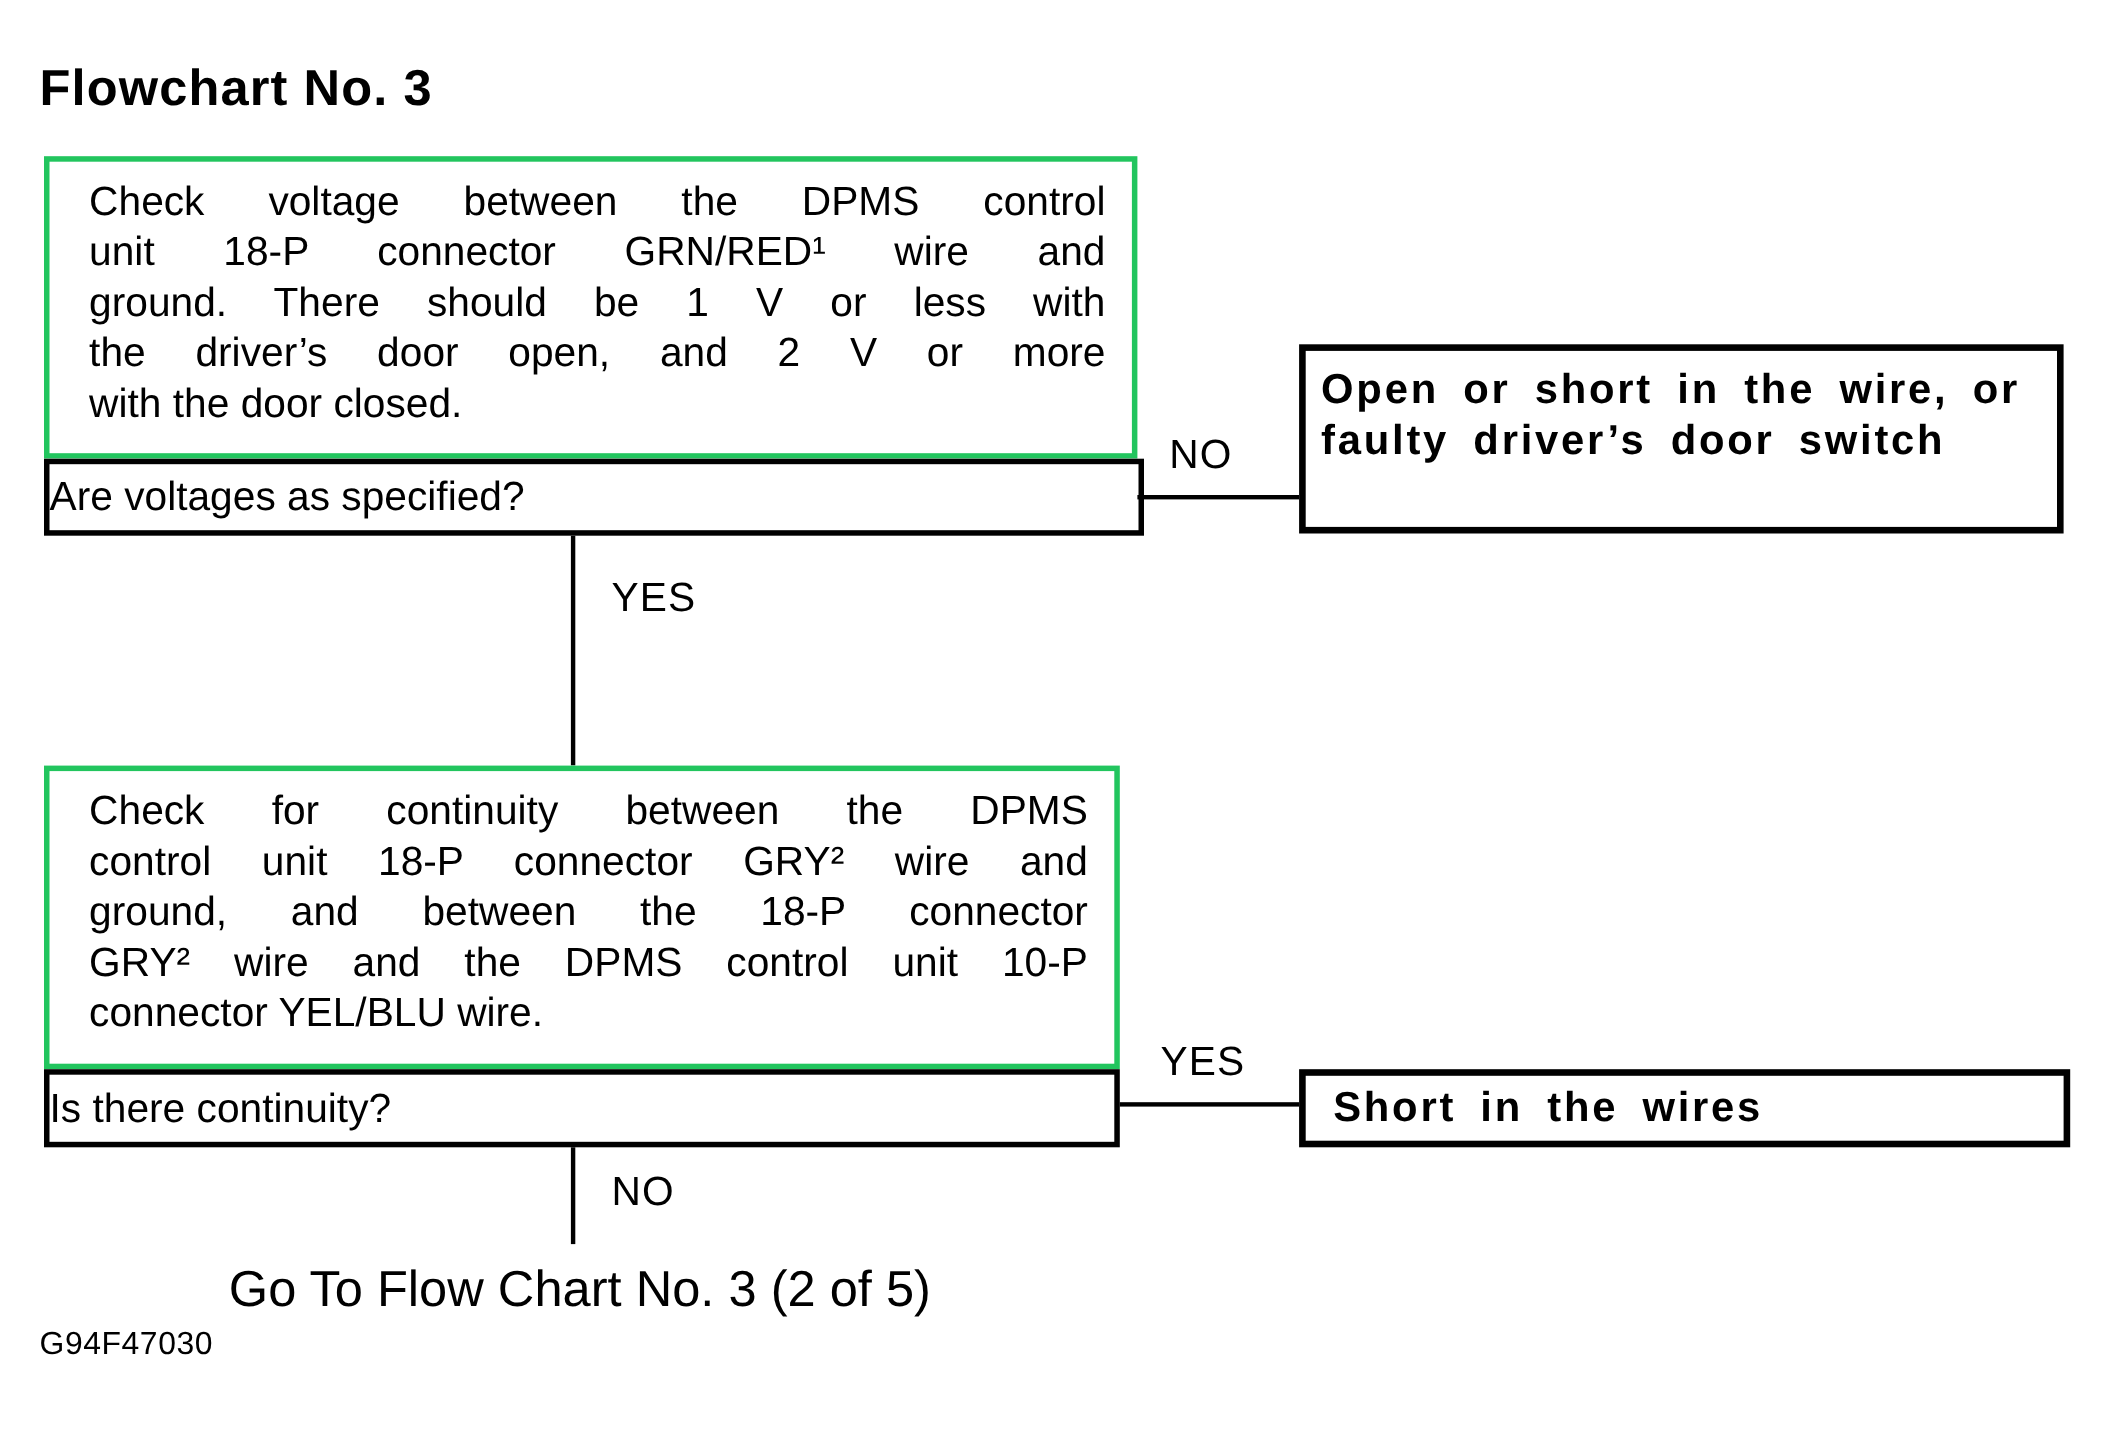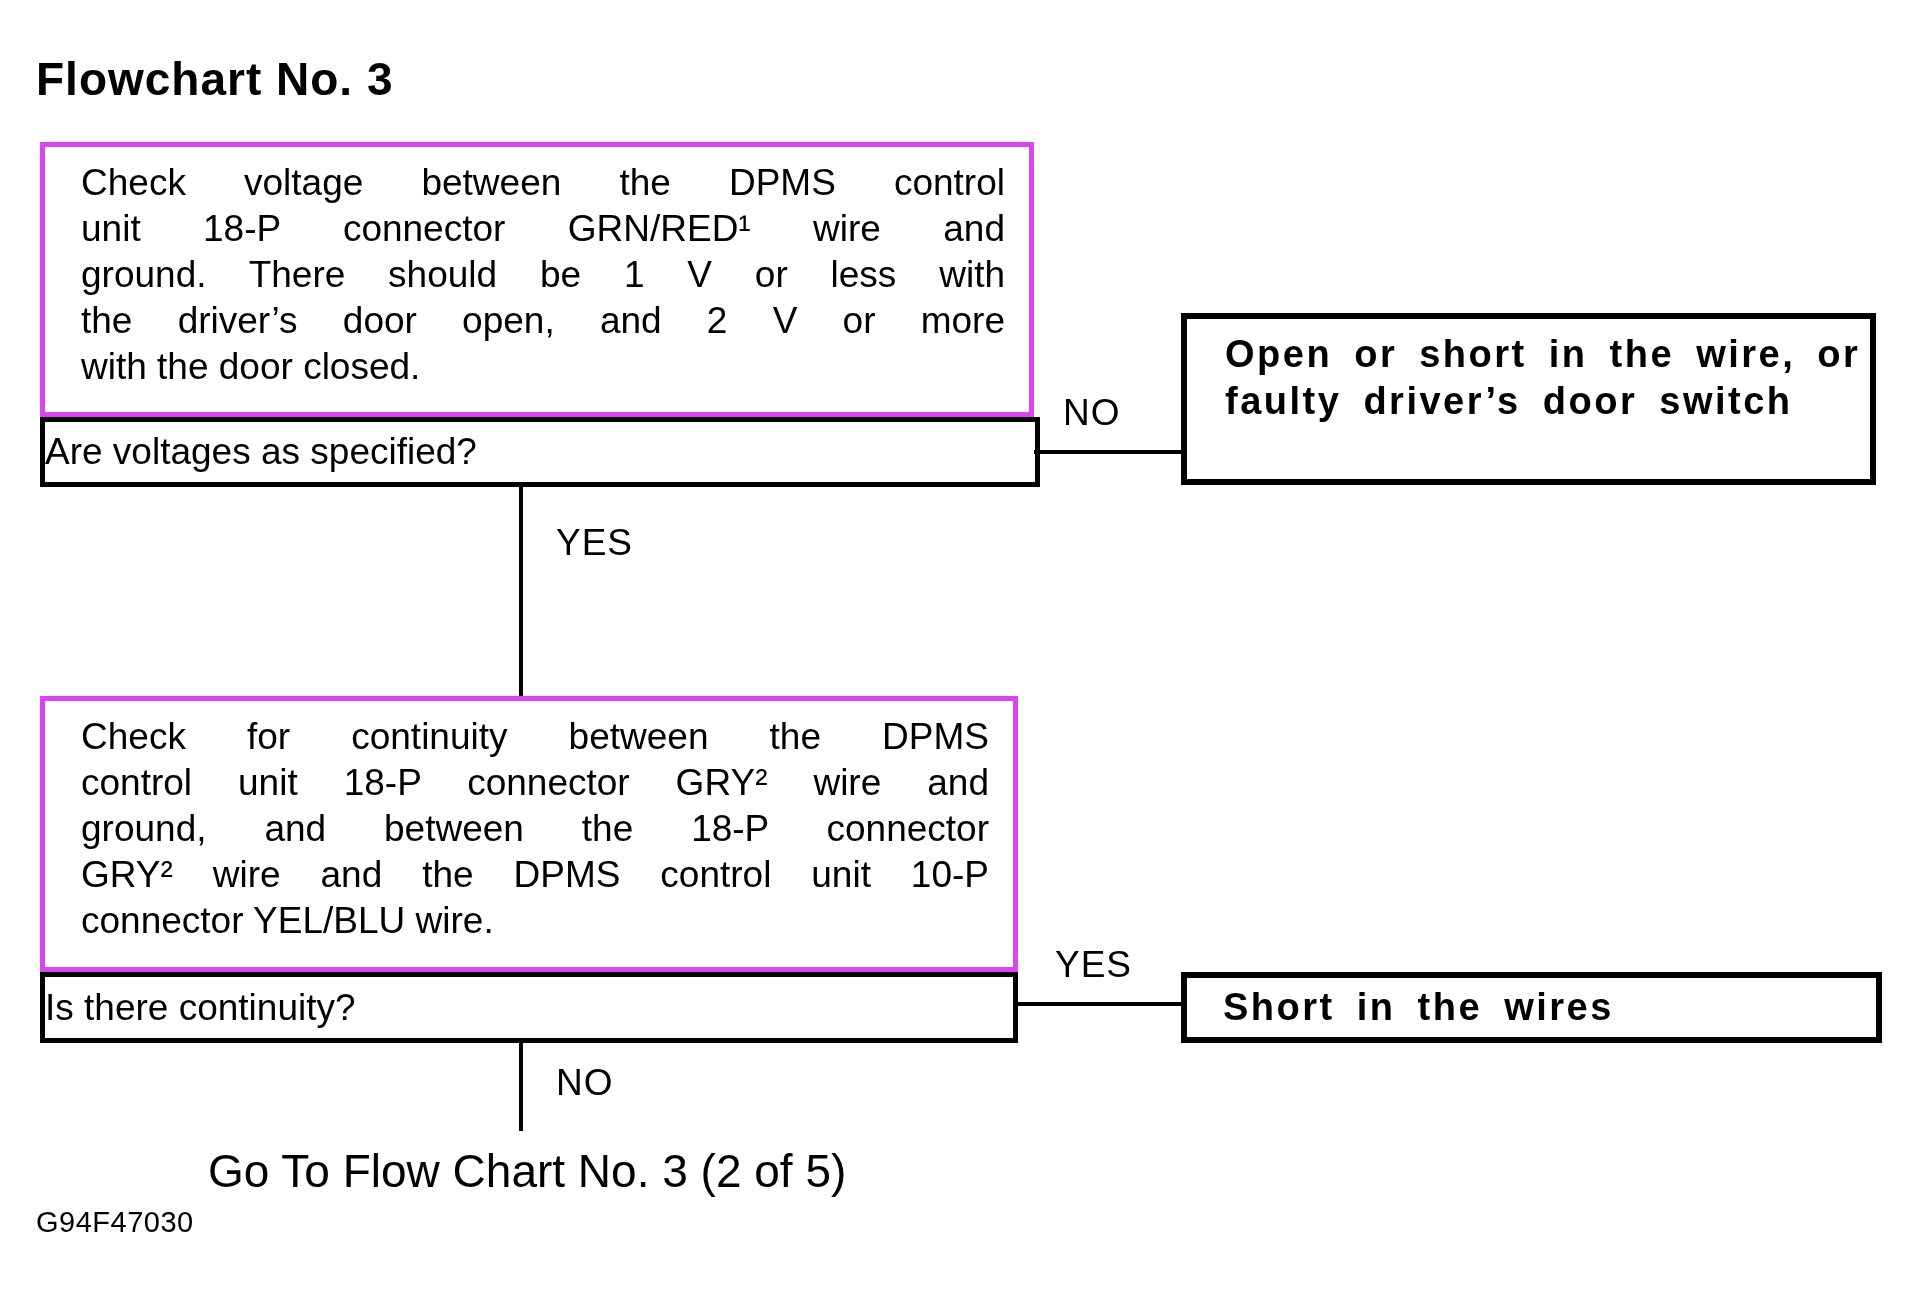--- a/index.html
+++ b/index.html
@@ -11,21 +11,21 @@
     color:#000;
     overflow:hidden;
   }
   .abs{position:absolute;}
   #title{
     left:36px;top:52px;
     font-size:46px;font-weight:700;letter-spacing:1px;
   }
   .stmt-box{
     box-sizing:border-box;
-    border:5px solid #d946ef;
+    border:5px solid #22c55e;
     background:#fff;
     padding:13px 24px 0 36px;
   }
   #stmt1{left:40px;top:142px;width:994px;height:275px;}
   #stmt2{left:40px;top:696px;width:978px;height:276px;}
   .stmt-line{
     font-size:37px;line-height:46px;white-space:nowrap;
   }
   .stmt-line.j{
     white-space:normal;
@@ -45,27 +45,27 @@
   .result-box{
     box-sizing:border-box;
     border:6px solid #000;
     background:#fff;
     font-weight:700;
     letter-spacing:2.5px;
     word-spacing:9px;
   }
   #result1{
     left:1181px;top:313px;width:695px;height:172px;
-    padding:12px 0 0 38px;
+    padding:12px 0 0 14px;
     font-size:38px;line-height:47px;
   }
   #result2{
     left:1181px;top:972px;width:701px;height:71px;
     display:flex;align-items:center;
-    padding-left:36px;
+    padding-left:25px;
     font-size:38px;
   }
   .branch-label{
     font-size:37px;letter-spacing:1px;
   }
   #no1-label{left:1063px;top:392px;}
   #yes1-label{left:556px;top:522px;}
   #yes2-label{left:1055px;top:944px;}
   #no2-label{left:556px;top:1062px;}
   .hline{background:#000;height:4px;}

